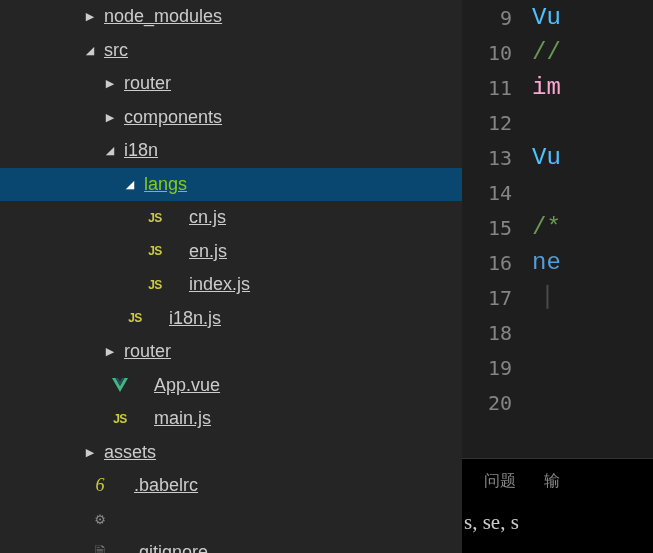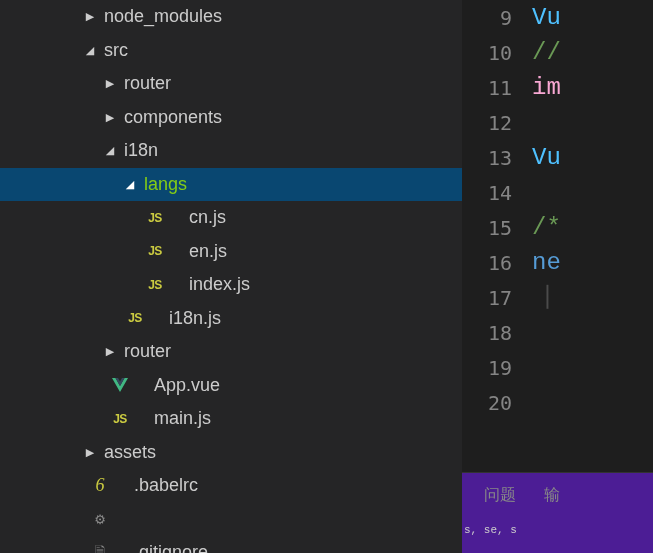--- a/index.html
+++ b/index.html
@@ -47,21 +47,21 @@
   justify-content: center;
   align-items: center;
   margin-right: 23px;
   font-size: 13px;
 }
 .icon-js { color: #cbcb41; font-weight: 700; font-size: 12px; letter-spacing: -0.5px; }
 .icon-six { color: #cbcb41; font-style: italic; font-weight: 400; font-size: 18px; font-family: Georgia, serif; }
 .icon-gear { color: #8a8a8a; }
 .icon-doc { color: #8a8a8a; }
 .icon-vue { color: #41b883; }
-.label { color: #cccccc; }
+.label { color: #cccccc; text-decoration: underline; }
 .tree-row.selected .label { color: #84cc16; }
 
 .editor {
   flex: 1;
   background: #1e1e1e;
   display: flex;
   flex-direction: column;
   position: relative;
 }
 .code-line {
@@ -87,35 +87,35 @@
 .tok-im { color: #f9a8d4; text-align: center; }
 .tok-ne { color: #569cd6; }
 .tok-star { color: #6a9955; }
 .tok-bar { color: #4b4b4b; }
 
 .panel {
   position: absolute;
   bottom: 0;
   left: 0;
   right: 0;
-  height: 81px;
-  background: #4c1d95;
+  height: 95px;
+  background: #000000;
   border-top: 1px solid #333333;
 }
 .panel-tabs {
   display: flex;
   gap: 28px;
   padding: 12px 20px 0 22px;
   font-size: 16px;
   color: #888888;
 }
 .panel-content {
   color: #cccccc;
-  font-family: Liberation Mono, monospace;
-  font-size: 11px;
+  font-family: Liberation Serif, serif;
+  font-size: 21px;
   padding: 18px 0 0 2px;
 }
 </style>
 </head>
 <body>
 
 <div class="sidebar">
 
   <div class="tree-row">
     <span class="indent" style="width:82px"></span>

